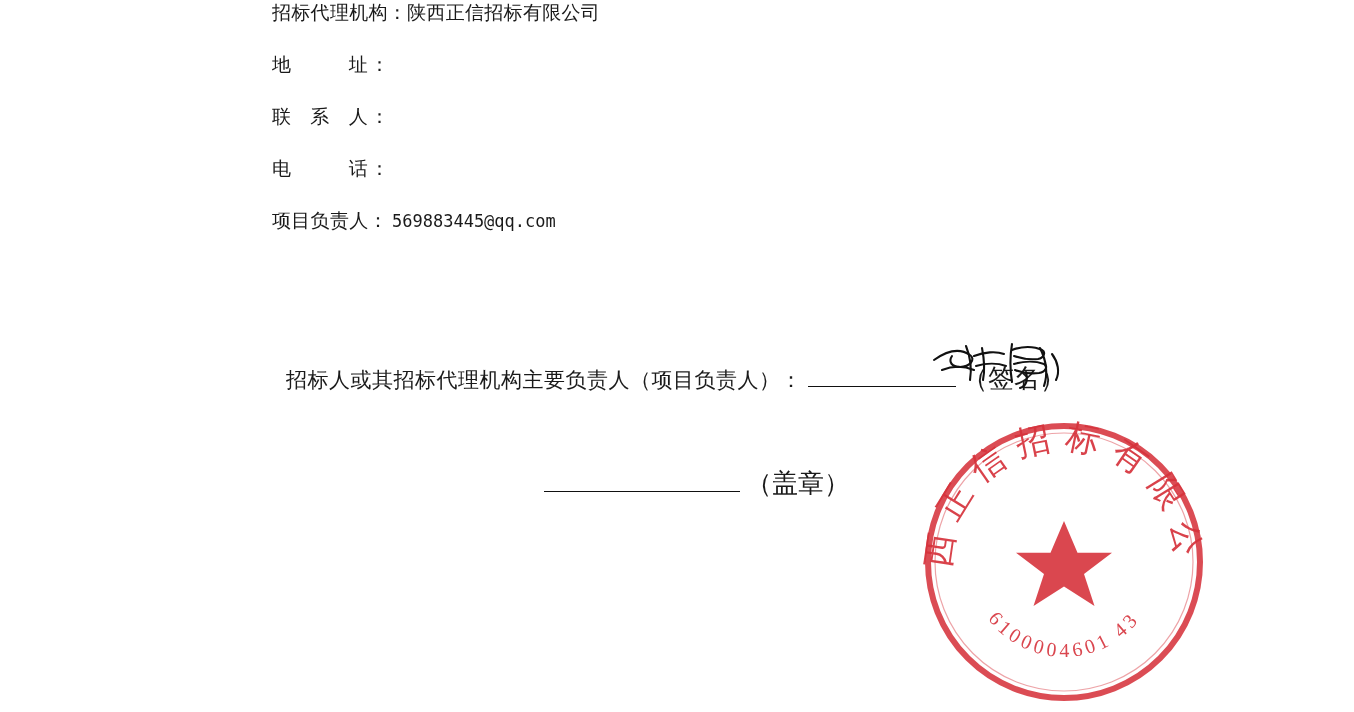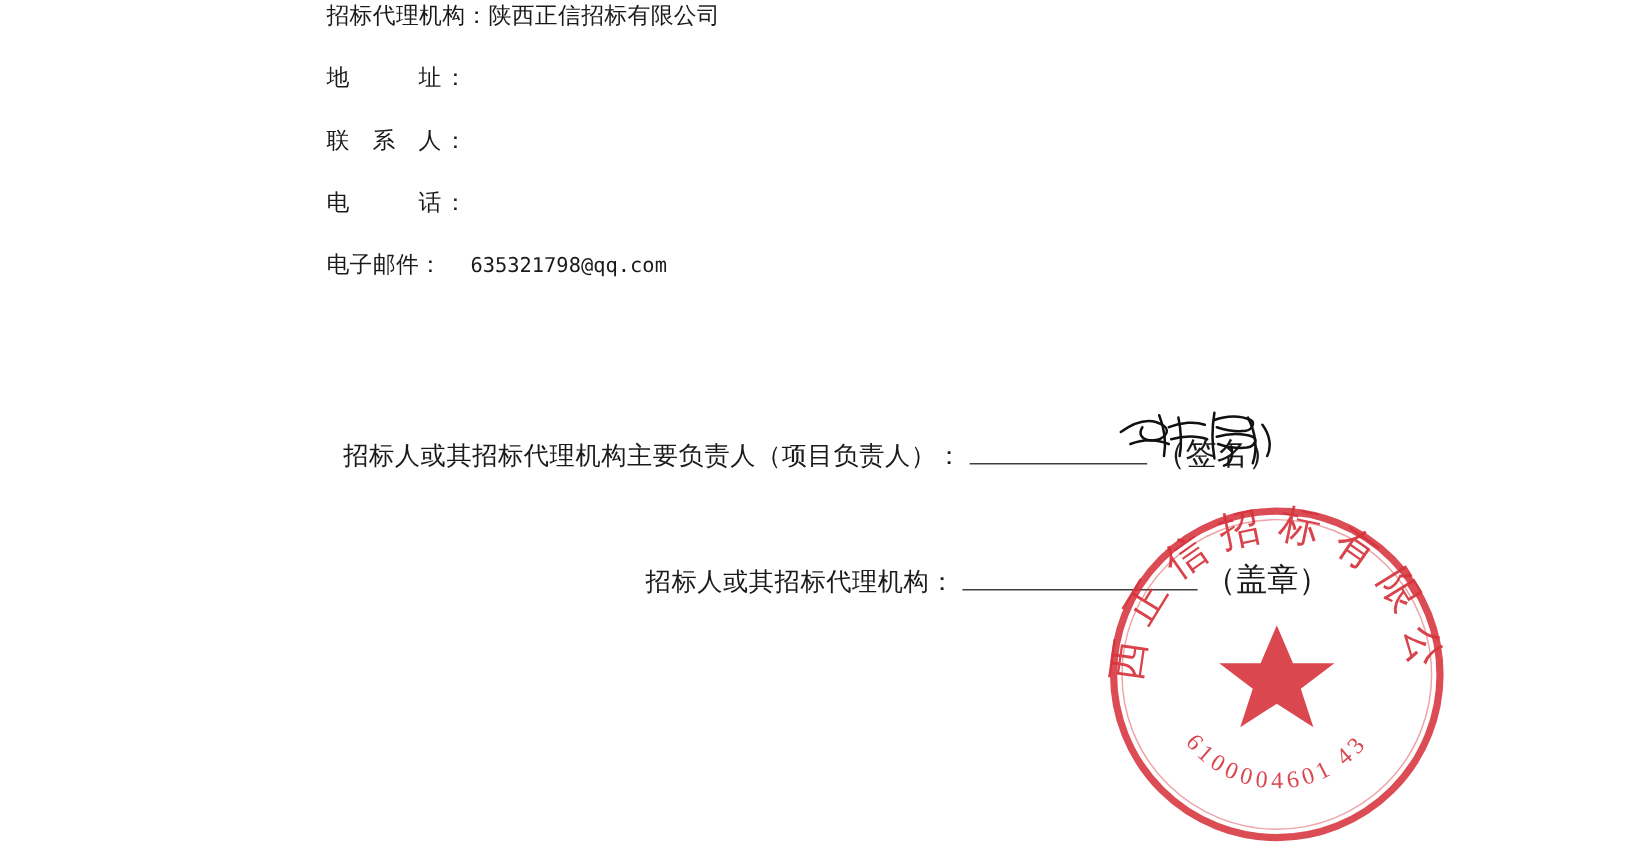--- a/index.html
+++ b/index.html
@@ -170,22 +170,22 @@
 
     <div class="contact-line">
       <span class="c-label spread">
         <span>电</span>
         <span>话</span>
       </span>
         <span class="c-colon">：</span>
     </div>
 
     <div class="contact-line">
-      <span class="c-label">电子邮件：</span>
-      <span class="c-value email">635321798@qq.com</span>
+      <span class="c-label">项目负责人：</span>
+      <span class="c-value email">569883445@qq.com</span>
     </div>
 
   </div>
 
   <div class="sig-row" id="sig-person-row">
     <span class="sig-label">招标人或其招标代理机构主要负责人（项目负责人）：</span>
     <span class="sig-rule"></span>
     <span class="sig-suffix">（签名）</span>
   </div>
 
@@ -202,21 +202,20 @@
         <path d="M86 14 C96 10, 108 10, 116 14 C120 16, 118 22, 112 23 C104 24, 94 22, 88 20"></path>
         <path d="M88 28 C98 25, 110 25, 118 28 C122 30, 120 36, 113 37 C104 38, 94 36, 89 34"></path>
         <path d="M114 12 C120 24, 122 38, 118 50"></path>
         <path d="M100 36 C102 44, 100 50, 94 52"></path>
         <path d="M126 18 C132 26, 134 36, 130 44"></path>
       </g>
     </svg>
   </div>
 
   <div class="sig-row" id="sig-org-row">
-    <span class="sig-label">招标人或其招标代理机构：</span>
     <span class="sig-rule"></span>
     <span class="sig-suffix">（盖章）</span>
   </div>
 
   <div class="seal">
     <svg width="286" height="286" viewBox="0 0 286 286" xmlns="http://www.w3.org/2000/svg">
       <defs>
         <path id="arcTop" d="M 30 143 A 113 113 0 0 1 256 143"></path>
         <path id="arcBottom" d="M 48 143 A 95 95 0 0 0 238 143"></path>
       </defs>

